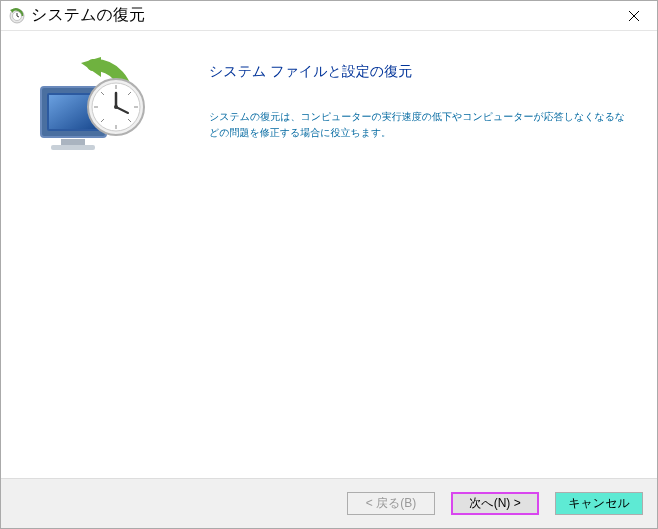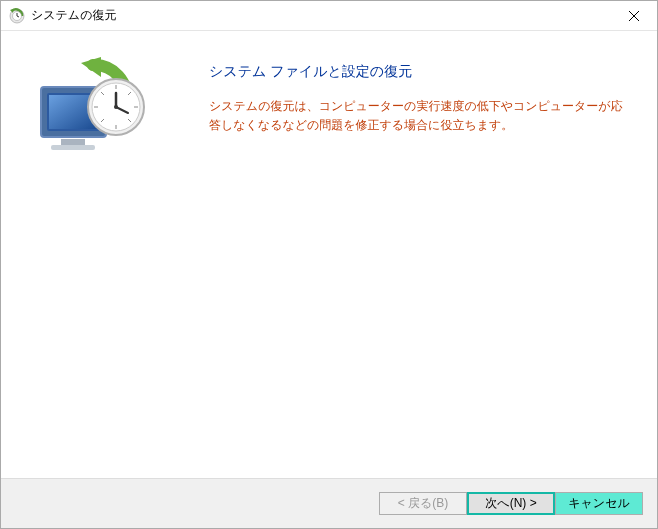--- a/index.html
+++ b/index.html
@@ -23,21 +23,21 @@
       border-bottom: 1px solid #e5e5e5;
     }
     .titlebar-icon {
       width: 16px;
       height: 16px;
       margin-right: 6px;
       position: relative;
     }
     .titlebar-title {
       flex: 1;
-      font-size: 12px;
+      font-size: 16px;
       color: #000;
     }
     .close-btn {
       width: 46px;
       height: 30px;
       display: flex;
       align-items: center;
       justify-content: center;
       margin-right: -8px;
       cursor: pointer;
@@ -57,55 +57,55 @@
       height: 110px;
       position: relative;
     }
     .right-pane {
       flex: 1;
       padding: 32px 30px 0 8px;
     }
     .heading {
       font-size: 14px;
       color: #003399;
-      margin-bottom: 16px;
+      margin-bottom: 28px;
     }
     .para {
-      font-size: 12px;
-      color: #c2410c;
+      font-size: 10px;
+      color: #0369a1;
       line-height: 1.6;
       margin-bottom: 20px;
     }
     .footer {
       height: 50px;
       border-top: 1px solid #ddd;
       background: #f0f0f0;
       display: flex;
       align-items: center;
       justify-content: flex-end;
       padding: 0 14px;
-      gap: 0;
+      gap: 16px;
     }
     .btn {
       min-width: 88px;
       height: 23px;
       border: 1px solid #adadad;
       background: #5eead4;
       font-size: 12px;
       font-family: inherit;
       cursor: pointer;
       padding: 0 12px;
     }
     .btn:disabled {
       color: #9a9a9a;
       cursor: default;
       background: #f0f0f0;
     }
     .btn.default {
-      border: 2px solid #14b8a6;
+      border: 2px solid #d946ef;
       background: #e1e1e1;
     }
   </style>
 </head>
 <body>
 
 <div class="titlebar">
   <div class="titlebar-icon">
     <svg viewBox="0 0 16 16" width="16" height="16">
       <circle cx="8" cy="8" r="7" fill="#e8e8e8" stroke="#888" stroke-width="0.5"></circle>

